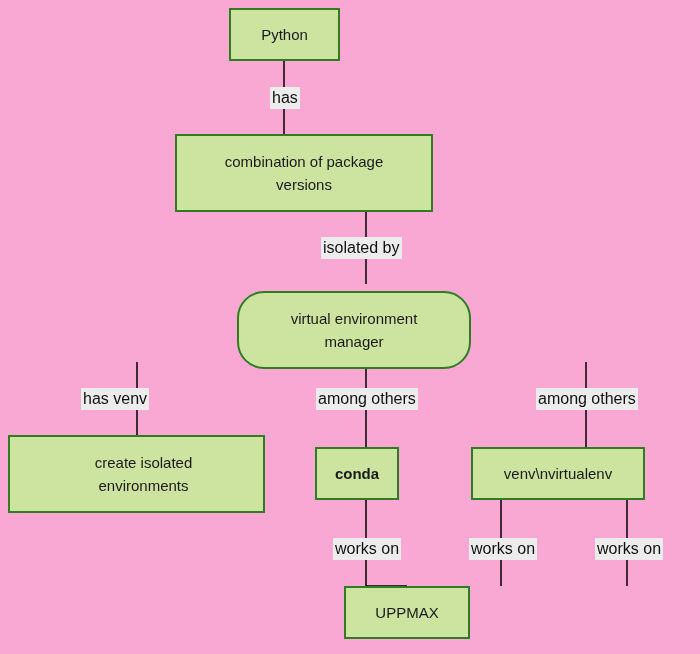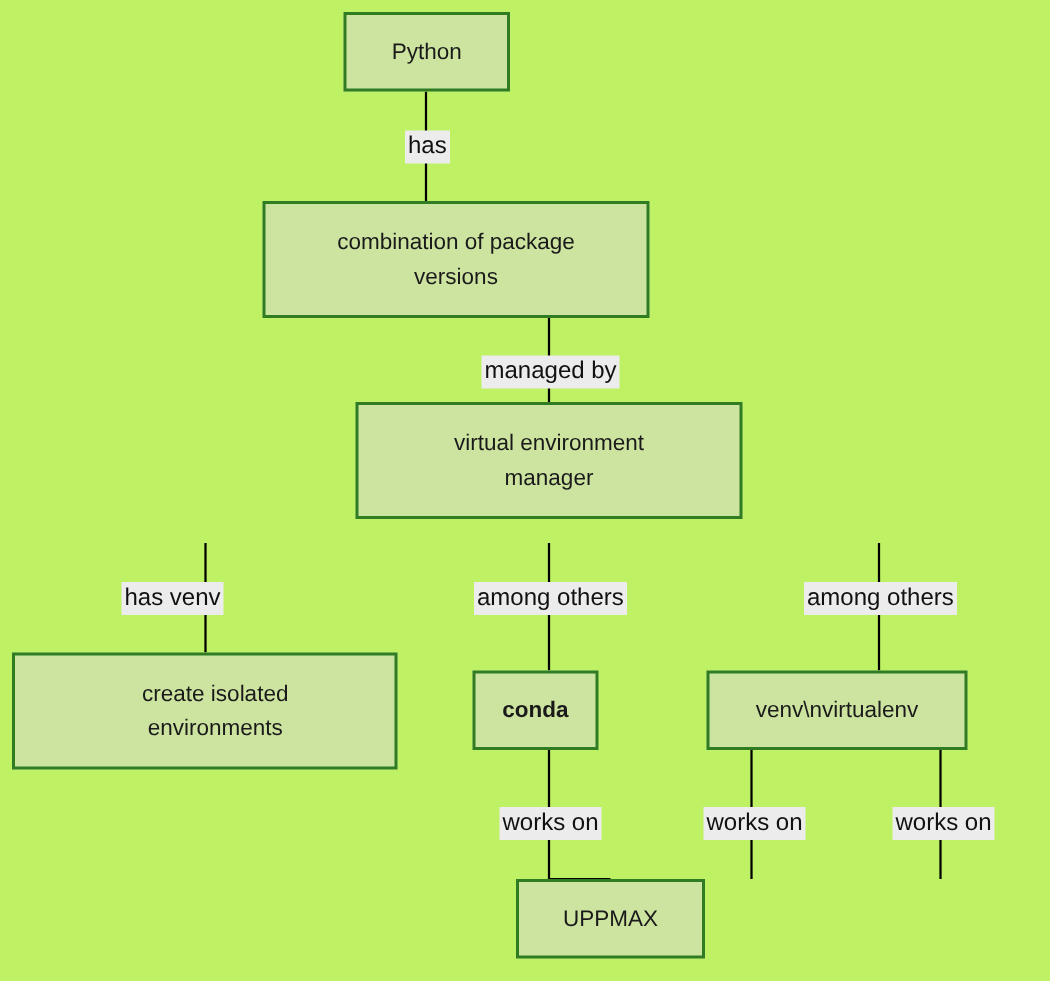--- a/index.html
+++ b/index.html
@@ -8,21 +8,21 @@
     padding: 0;
     background: #000000;
   }
   body {
     font-family: "Liberation Sans", sans-serif;
   }
   #canvas {
     position: relative;
     width: 700px;
     height: 654px;
-    background: #bef264;
+    background: #f9a8d4;
     overflow: hidden;
   }
   .node {
     position: absolute;
     box-sizing: border-box;
     background: #cde4a0;
     border: 2px solid #2f7c22;
     color: #1a1a1a;
     display: flex;
     align-items: center;
@@ -69,36 +69,36 @@
       <path d="M501,500 L501,586"></path>
       <path d="M627,500 L627,586"></path>
     </g>
   </svg>
 
   <div class="node" style="left:229px; top:8px; width:111px; height:53px;">Python</div>
 
   <div class="node" style="left:155px; top:134px; width:258px; height:78px;margin-left:20px;">combination of package
 versions</div>
 
-  <div class="node" style="left:237px; top:268px; width:258px; height:78px;">virtual environment
+  <div class="node" style="left:237px; top:291px; width:234px; height:78px;border-radius:27px;">virtual environment
 manager</div>
 
   <div class="node" style="left:8px; top:435px; width:257px; height:78px;padding-left:14px;">create isolated
 environments</div>
 
   <div class="node" style="left:315px; top:447px; width:84px; height:53px;font-weight:bold;">conda</div>
 
   <div class="node" style="left:471px; top:447px; width:174px; height:53px;">venv\nvirtualenv</div>
 
   <div class="node" style="left:344px; top:586px; width:126px; height:53px;">UPPMAX</div>
 
 
   <div class="edge-label" style="left:270px; top:87px;">has</div>
 
-  <div class="edge-label" style="left:321px; top:237px;">managed by</div>
+  <div class="edge-label" style="left:321px; top:237px;">isolated by</div>
 
   <div class="edge-label" style="left:81px; top:388px;">has venv</div>
 
   <div class="edge-label" style="left:316px; top:388px;">among others</div>
 
   <div class="edge-label" style="left:536px; top:388px;">among others</div>
 
   <div class="edge-label" style="left:333px; top:538px;">works on</div>
 
   <div class="edge-label" style="left:469px; top:538px;">works on</div>

